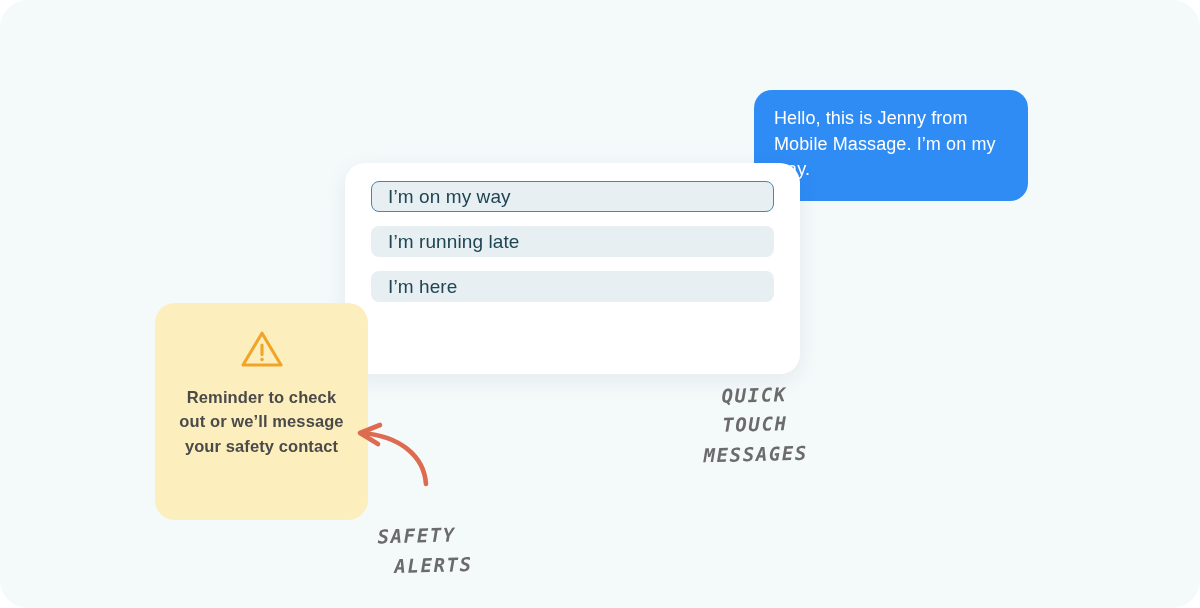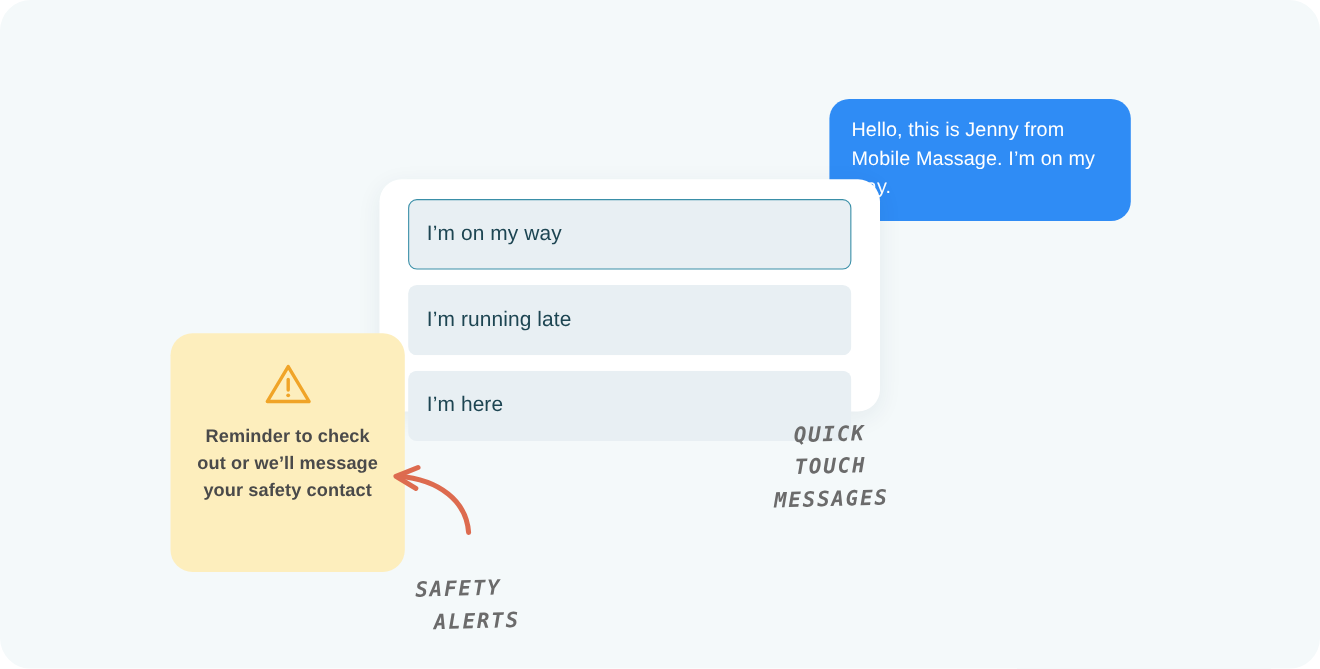--- a/index.html
+++ b/index.html
@@ -68,21 +68,21 @@
     width: 455px;
     height: 211px;
     box-sizing: border-box;
     background: #ffffff;
     border-radius: 20px;
     padding: 18px 26px 0 26px;
     box-shadow: 0 6px 22px rgba(23, 62, 84, .07);
   }
   .quick-option {
     box-sizing: border-box;
-    height: 64px;
+    height: 31px;
     display: flex;
     align-items: center;
     background: #e8eff3;
     border: 1.6px solid transparent;
     border-radius: 8px;
     padding: 0 16px;
     margin-bottom: 14px;
     color: #1d4552;
     font-size: 19px;
     letter-spacing: .1px;

